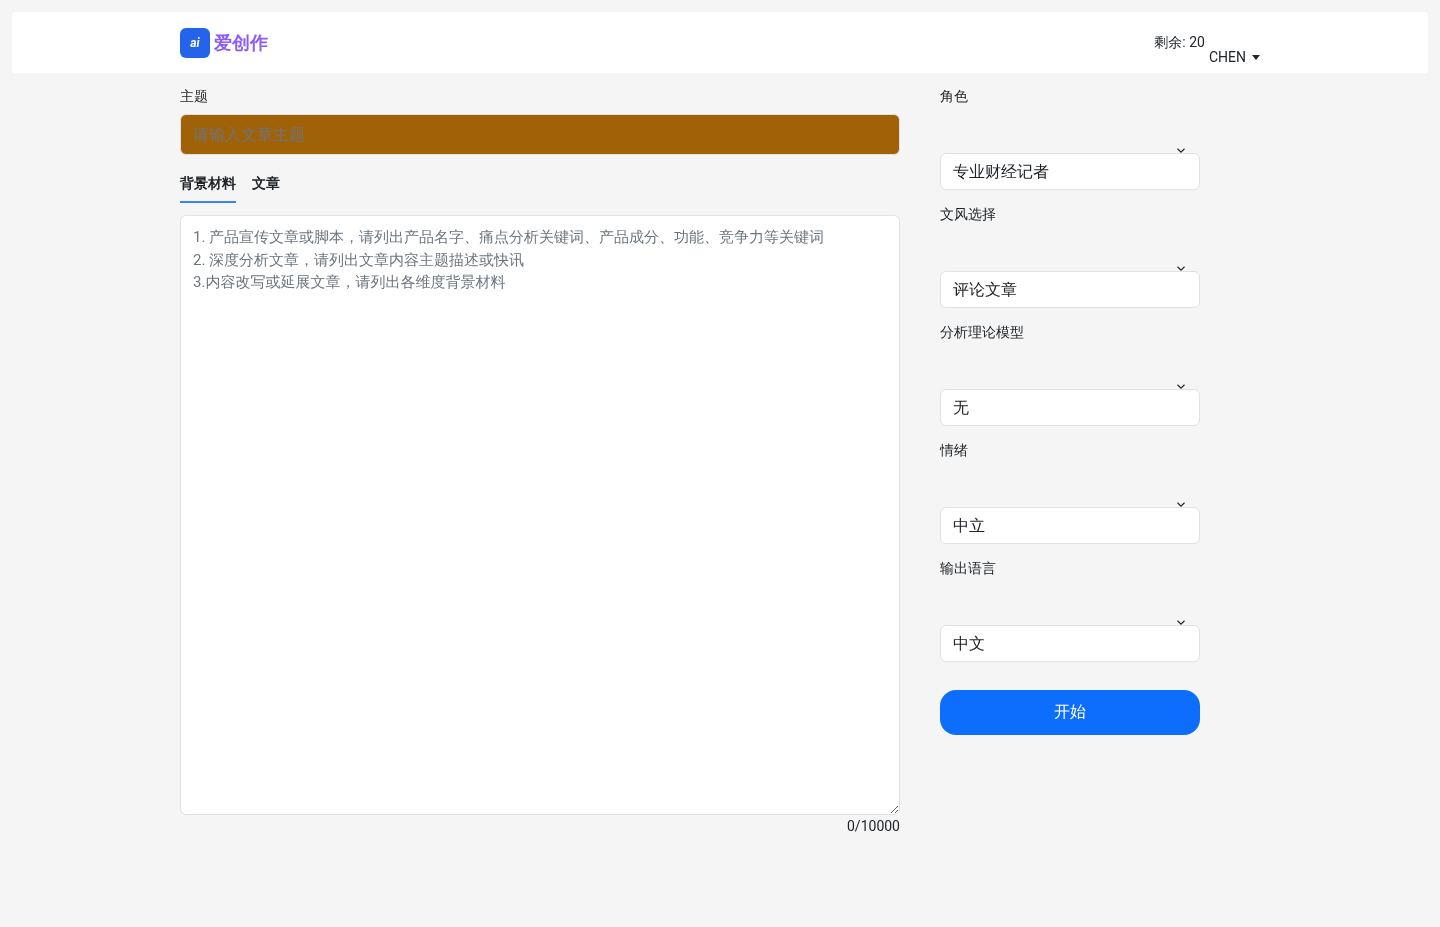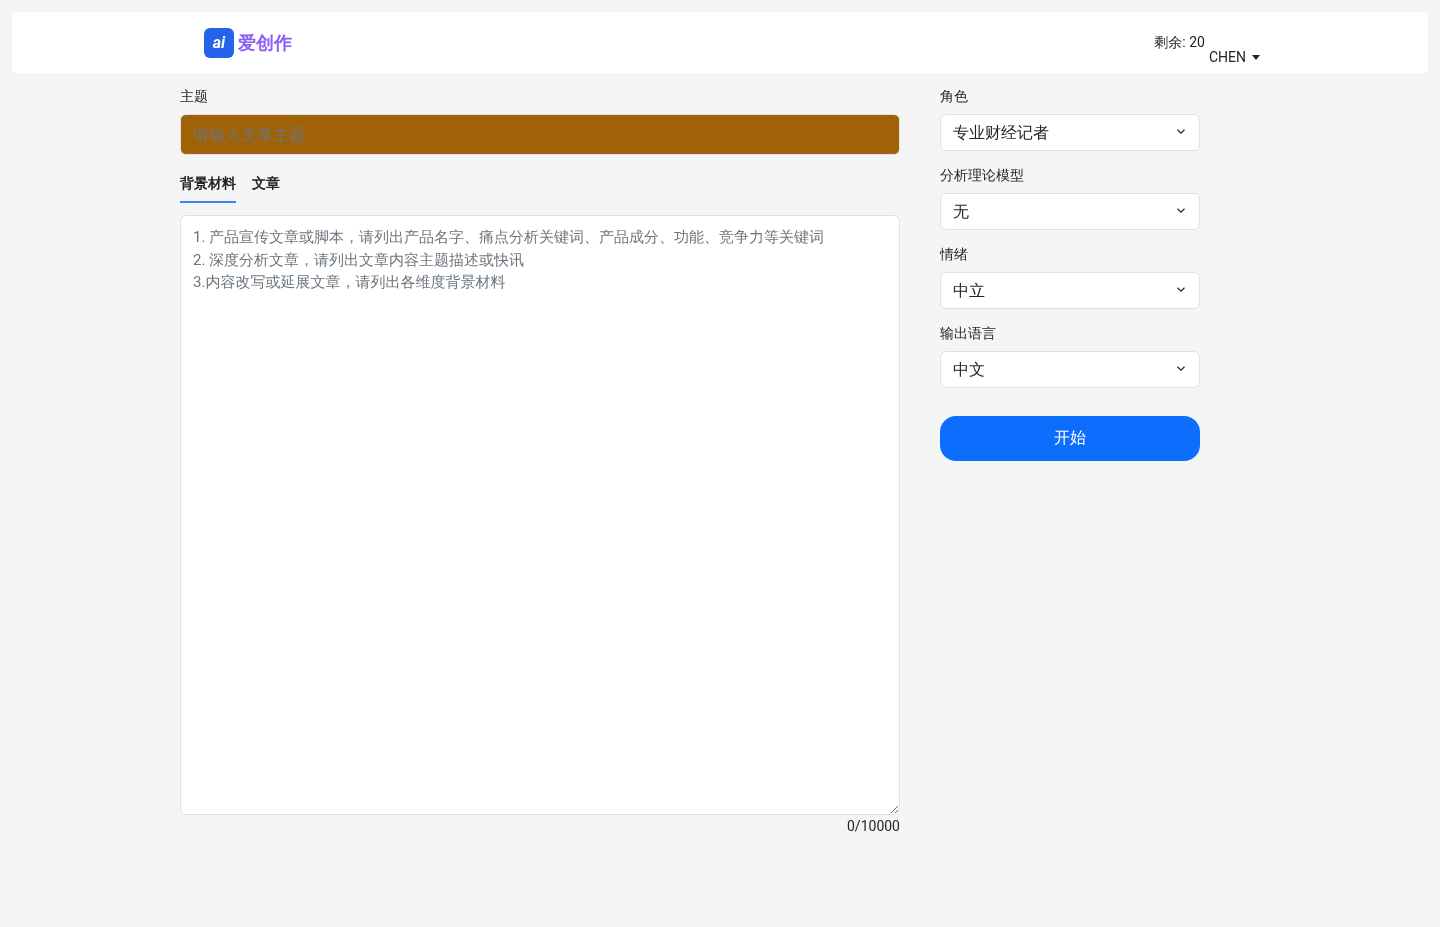--- a/index.html
+++ b/index.html
@@ -36,22 +36,21 @@
       width: 30px;
       height: 30px;
       background: #2563eb;
       border-radius: 6px;
       display: flex;
       align-items: center;
       justify-content: center;
       color: white;
       font-weight: bold;
       font-style: italic;
-      font-size: 16px;
-      margin-left: 24px;
+      font-size: 12px;
     }
     .logo-text {
       font-weight: 700;
       font-size: 18px;
       color: #8b5cf6;
     }
     .header-right {
       display: flex;
       align-items: center;
       gap: 4px;
@@ -160,20 +159,21 @@
       width: 100%;
       padding: 8px 36px 8px 12px;
       border: 1px solid #dee2e6;
       border-radius: 6px;
       font-size: 16px;
       background: #fff;
       color: #212529;
       font-family: inherit;
       appearance: none;
       cursor: pointer;
+      margin-top: 39px;
     }
     .select-chevron {
       position: absolute;
       right: 12px;
       top: 50%;
       transform: translateY(-50%);
       pointer-events: none;
     }
     .select-chevron svg {
       width: 14px;
@@ -238,20 +238,33 @@
           <option>专业财经记者</option>
         </select>
         <span class="select-chevron">
           <svg viewBox="0 0 24 24" fill="none" stroke="currentColor" stroke-width="2">
               <polyline points="6 9 12 15 18 9"></polyline>
             </svg>
         </span>
       </div>
     </div>
 
+    <div class="form-group">
+      <label class="form-label">文风选择</label>
+      <div class="select-wrapper">
+        <select class="form-select">
+          <option>评论文章</option>
+        </select>
+        <span class="select-chevron">
+          <svg viewBox="0 0 24 24" fill="none" stroke="currentColor" stroke-width="2">
+              <polyline points="6 9 12 15 18 9"></polyline>
+            </svg>
+        </span>
+      </div>
+    </div>
 
     <div class="form-group">
       <label class="form-label">分析理论模型</label>
       <div class="select-wrapper">
         <select class="form-select">
           <option>无</option>
         </select>
         <span class="select-chevron">
           <svg viewBox="0 0 24 24" fill="none" stroke="currentColor" stroke-width="2">
               <polyline points="6 9 12 15 18 9"></polyline>

